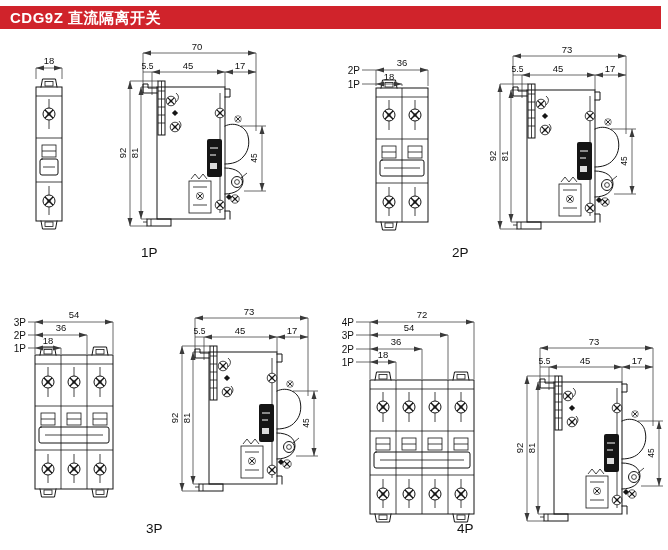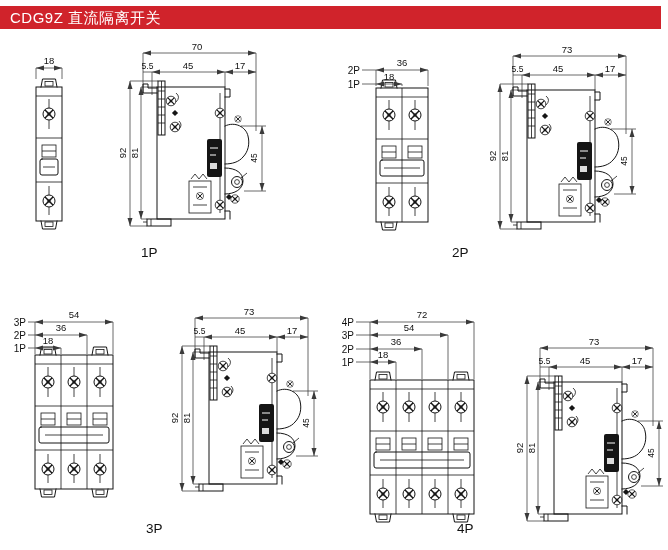--- a/index.html
+++ b/index.html
@@ -1,19 +1,19 @@
 <!DOCTYPE html>
 <html><head>
 <meta charset="utf-8">
 <style>
   html,body{margin:0;padding:0;background:#fff;}
   #page{position:relative;width:668px;height:550px;background:#ffffff;overflow:hidden;
         font-family:"Liberation Sans",sans-serif;}
   #hdr{position:absolute;left:0;top:6px;width:661px;height:23px;background:#d0232b;
-       color:#ffffff;font-weight:normal;font-size:15px;line-height:23px;padding-left:10px;
+       color:#ffffff;font-weight:bold;font-size:15px;line-height:23px;padding-left:10px;
        box-sizing:border-box;letter-spacing:.5px;}
   svg{position:absolute;left:0;top:0;}
   .dr{stroke:#151515;stroke-width:1;fill:none;stroke-linejoin:miter;stroke-linecap:square;}
   .drf{stroke:#151515;stroke-width:.8;fill:none;}
   .dim{stroke:#3a3a3a;stroke-width:.75;fill:none;}
   .dtx{fill:#111;font-size:9.5px;font-family:"Liberation Sans",sans-serif;text-anchor:middle;}
   .dtxs{fill:#111;font-size:8.5px;font-family:"Liberation Sans",sans-serif;text-anchor:middle;}
   .ptx{fill:#111;font-size:10px;font-family:"Liberation Sans",sans-serif;text-anchor:end;}
   .plabel{fill:#111;font-size:13.5px;font-family:"Liberation Sans",sans-serif;}
 </style>

